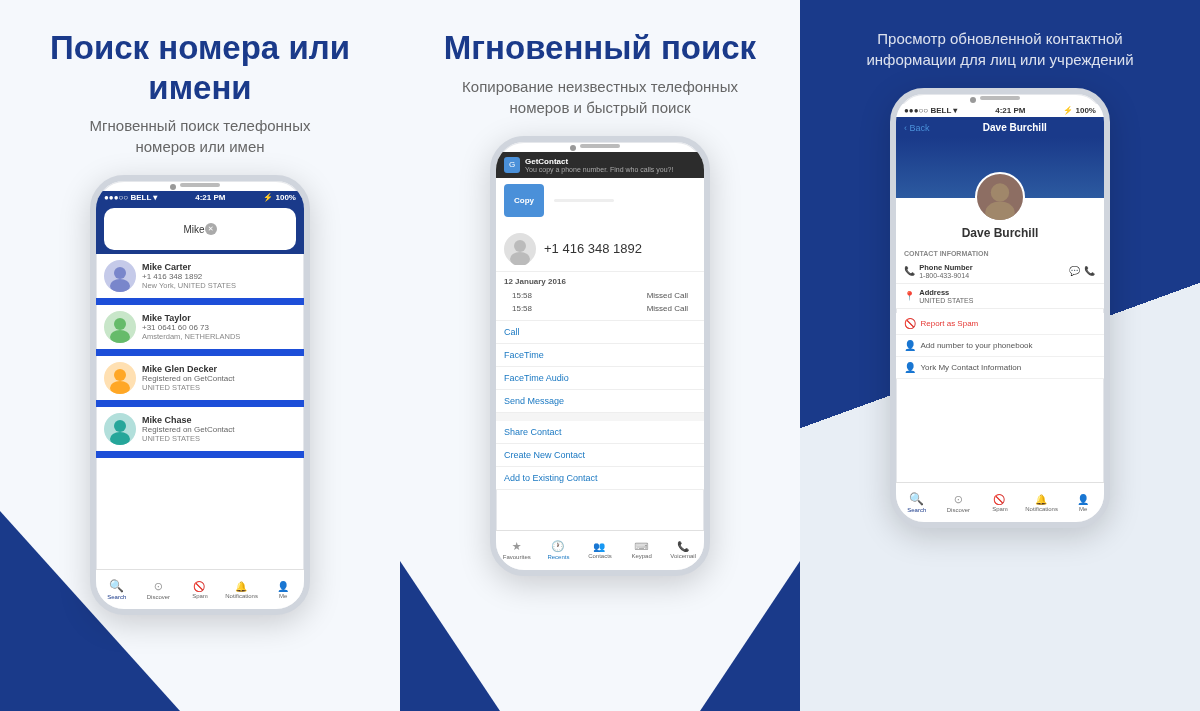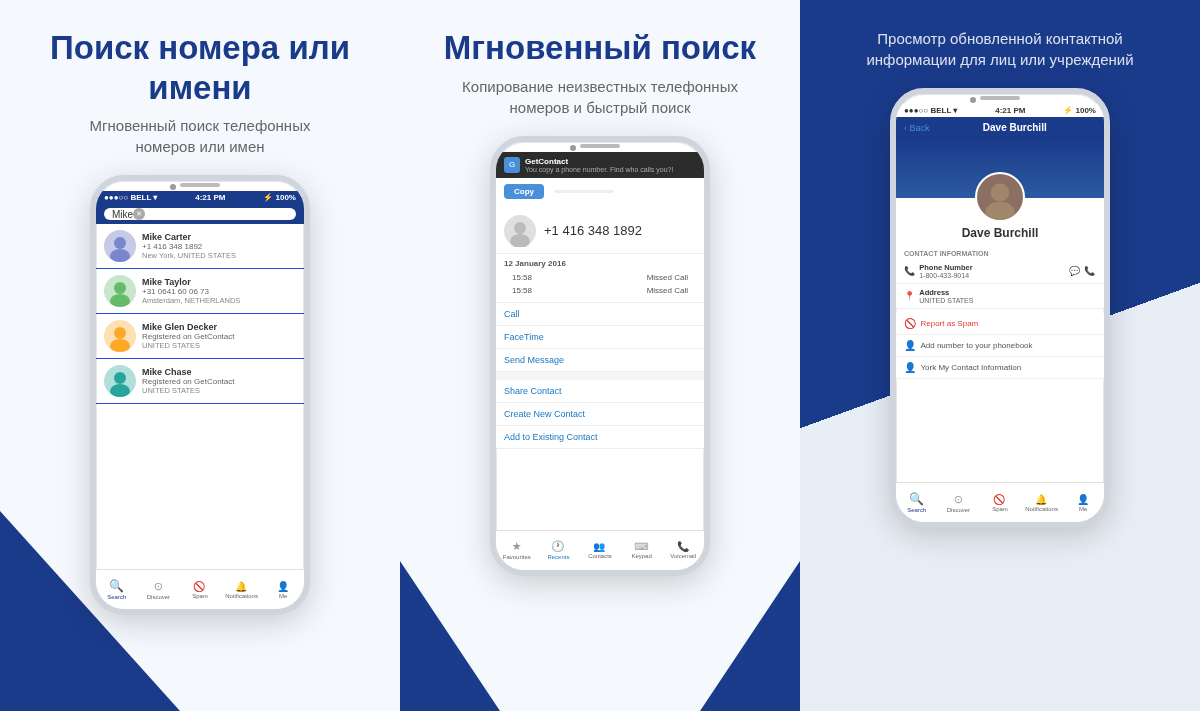--- a/index.html
+++ b/index.html
@@ -138,34 +138,34 @@
       background: #1a3a8a;
       padding: 4px 8px;
       display: flex;
       align-items: center;
       gap: 4px;
     }
 
     .search-input-box {
       background: white;
       border-radius: 10px;
-      padding: 0 8px;
+      padding: 15px 8px;
       flex: 1;
       font-size: 10px;
       display: flex;
       align-items: center;
-      justify-content: flex-start;
+      justify-content: center;
       color: #333;
     }
 
     .contact-item {
       display: flex;
       align-items: center;
       padding: 6px 8px;
-      border-bottom: 1px solid #1d4ed8;
+      border-bottom: 7px solid #1d4ed8;
       gap: 6px;
     }
 
     .avatar {
       width: 32px;
       height: 32px;
       border-radius: 50%;
       background: #c5cae9;
       flex-shrink: 0;
       overflow: hidden;
@@ -236,21 +236,21 @@
       padding: 6px 8px;
       display: flex;
       align-items: center;
       gap: 6px;
     }
 
     .copy-btn {
       background: #4a90d9;
       color: white;
       font-size: 8px;
-      padding: 3px 10px;
+      padding: 12px 10px;
       border-radius: 4px;
       font-weight: 600;
     }
 
     .phone-number-display {
       font-size: 13px;
       font-weight: 300;
       color: #333;
     }
 
@@ -476,20 +476,21 @@
       </div>
       <div class="call-log-item">
         <span>15:58</span>
         <span>Missed Call</span>
       </div>
     </div>
 
     <div style="background:white;">
       <div class="action-link">Call</div>
       <div class="action-link">FaceTime</div>
+      <div class="action-link">FaceTime Audio</div>
       <div class="action-link">Send Message</div>
     </div>
 
     <div style="height:8px;background:#f5f5f5;"></div>
 
     <div style="background:white;">
       <div class="action-link">Share Contact</div>
       <div class="action-link">Create New Contact</div>
       <div class="action-link">Add to Existing Contact</div>
     </div>

